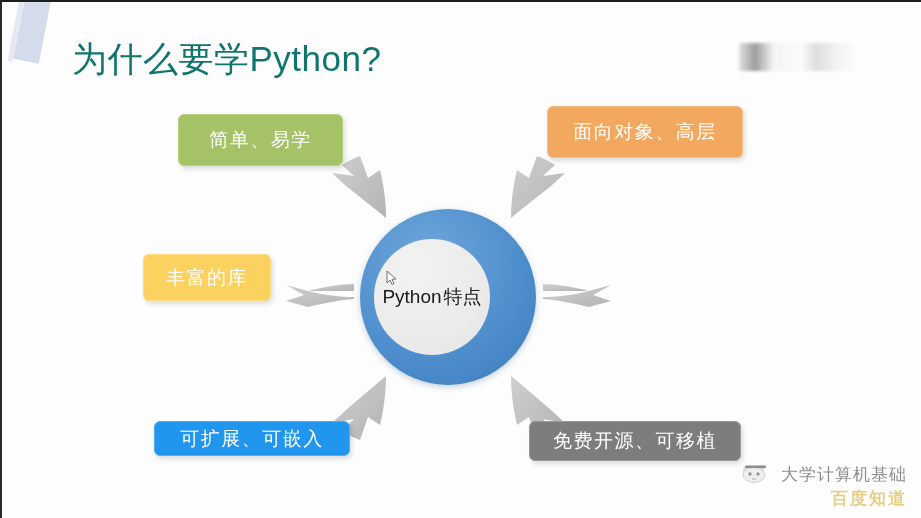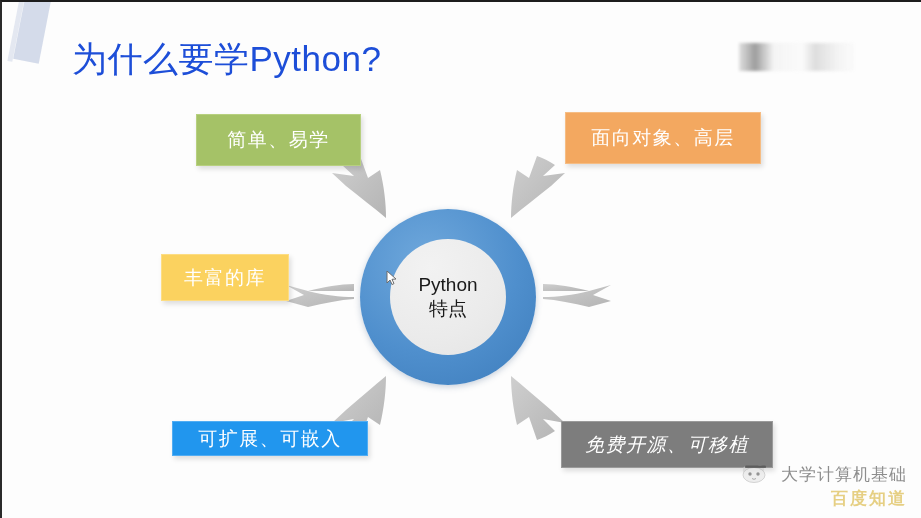--- a/index.html
+++ b/index.html
@@ -40,21 +40,21 @@
     transform: rotate(11deg);
   }
 
   
   .slide-title {
     position: absolute;
     left: 70px;
     top: 36px;
     font-size: 35px;
     line-height: 1.2;
-    color: #1d4ed8;
+    color: #0f766e;
     letter-spacing: .5px;
     white-space: nowrap;
   }
 
   
   .wm-top {
     position: absolute;
     left: 737px;
     top: 41px;
     width: 115px;
@@ -103,28 +103,28 @@
     left: 358px;
     top: 207px;
     width: 176px;
     height: 176px;
     border-radius: 50%;
     background: radial-gradient(circle at 38% 30%, #6fa8dc 0%, #4f8fcd 55%, #3d7cbb 100%);
     box-shadow: 0 2px 6px rgba(60,90,130,.28);
   }
   .hub-inner {
     position: absolute;
-    left: 30px;
+    left: 14px;
     top: 30px;
     width: 116px;
     height: 116px;
     border-radius: 50%;
     background: radial-gradient(circle at 35% 25%, #f2f2f2 0%, #ebebeb 60%, #e4e4e4 100%);
     display: flex;
-    flex-direction: column;
+    flex-direction: row;
     align-items: center;
     justify-content: center;
     gap: 2px;
   }
   .hub-line {
     font-size: 19px;
     color: #1a1a1a;
     line-height: 1.15;
   }
   .cursor-arrow {
@@ -134,41 +134,40 @@
     width: 11px;
     height: 14px;
   }
 
   
   .node {
     position: absolute;
     display: flex;
     align-items: center;
     justify-content: center;
-    border-radius: 0;
+    border-radius: 6px;
     color: #ffffff;
     font-size: 19px;
     letter-spacing: 1.5px;
     white-space: nowrap;
     box-shadow: 2px 3px 5px rgba(0,0,0,.13);
     box-sizing: border-box;
-    margin-left: 18px;
   }
   .node-green  { left:176px; top:112px;  width:165px; height:52px;
                  background:#a5c267; border:1px solid #b7d07f; }
-  .node-orange { left:545px; top:110px;  width:196px; height:52px;
+  .node-orange { left:545px; top:104px;  width:196px; height:52px;
                  background:#f3a860; border:1px solid #f6bd84; }
   .node-yellow { left:141px; top:252px;  width:128px; height:47px;
                  background:#fbd25f; border:1px solid #fddd83; }
   .node-cyan   { left:612px; top:268px;  width:120px; height:47px;
                  background:#21a2e8; border:1px solid #4fb8ee; }
   .node-blue   { left:152px; top:419px;  width:196px; height:35px;
                  background:#2196ee; border:1px solid #51adf3; }
-  .node-gray   { left:541px; top:419px;  width:212px; height:47px;
-                 background:#7d7d7d; border:1px solid #9a9a9a;font-style:italic; }
+  .node-gray   { left:527px; top:419px;  width:212px; height:40px;
+                 background:#7d7d7d; border:1px solid #9a9a9a; }
 
   
   .arrows {
     position: absolute;
     left: 0; top: 0;
     width: 921px; height: 518px;
     pointer-events: none;
   }
 </style>
 </head>

